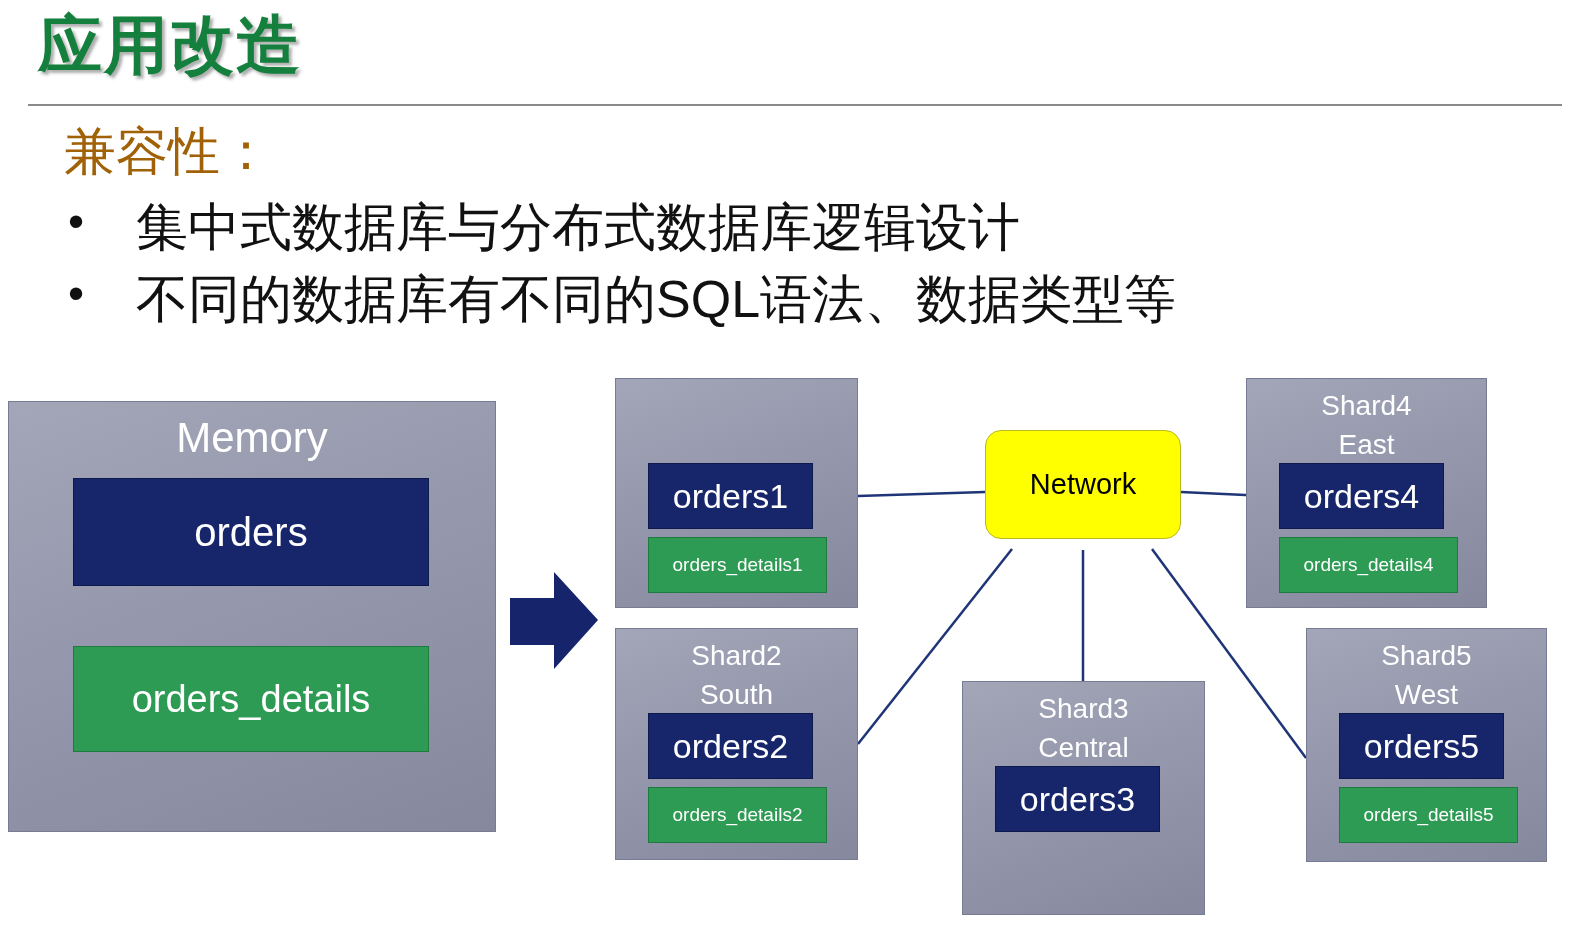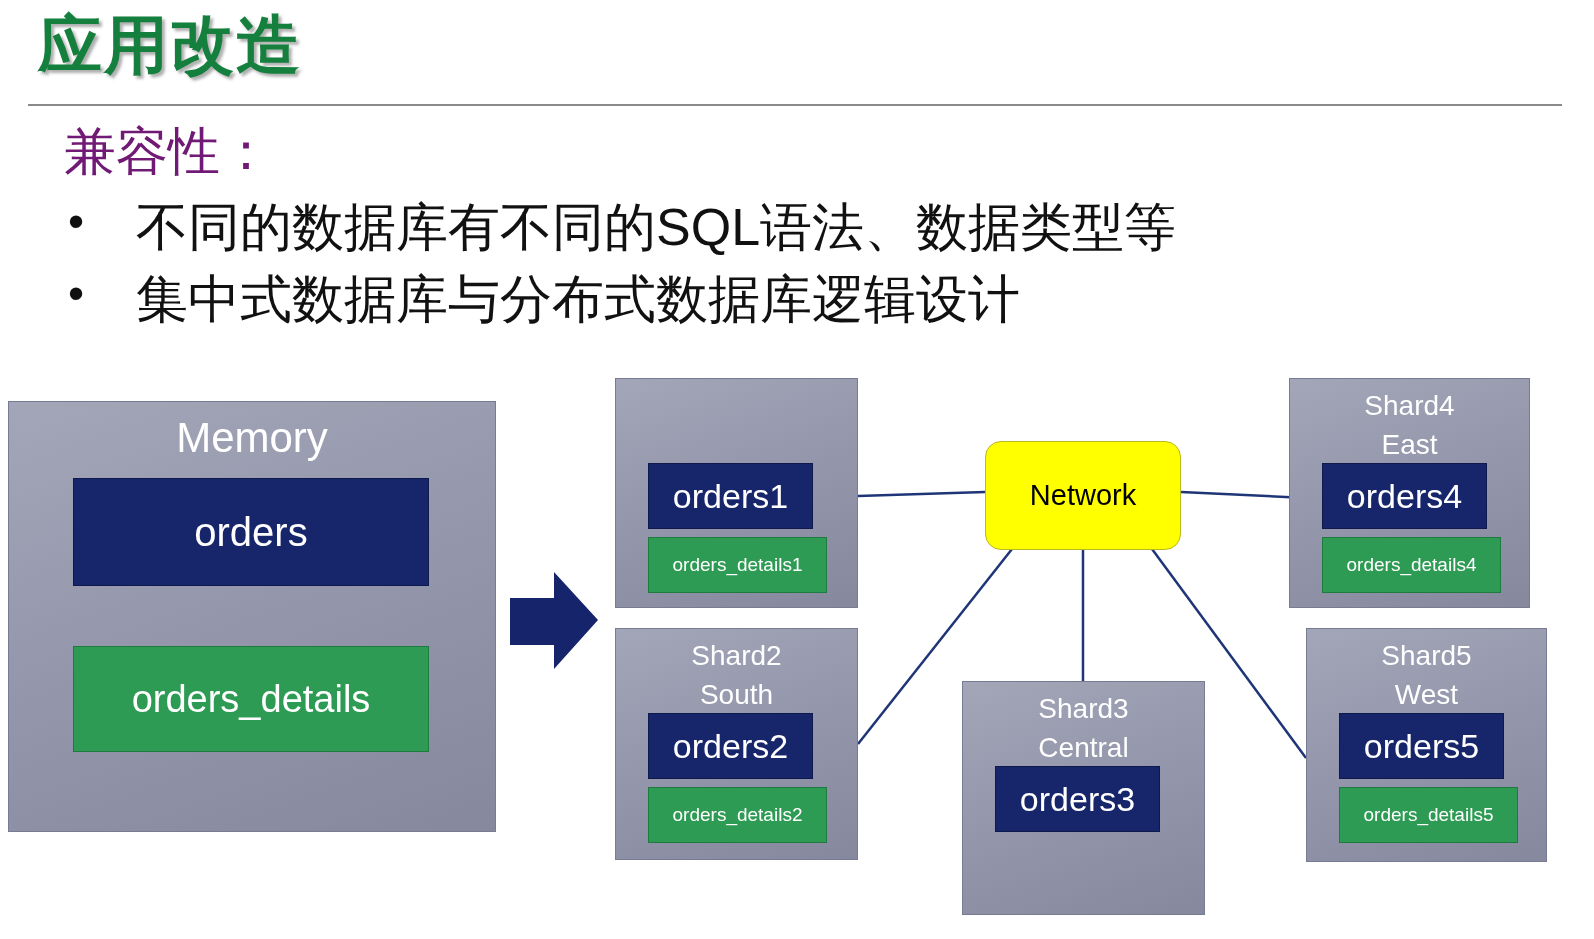--- a/index.html
+++ b/index.html
@@ -17,21 +17,21 @@
     color:#15803d;
     text-shadow:3px 3px 3px rgba(110,110,110,0.55);
     margin:0;letter-spacing:2px;
   }
   .title-rule{
     position:absolute;left:28px;top:104px;width:1534px;height:0;
     border-top:2px solid #8a8a8a;
   }
   .compat-heading{
     position:absolute;left:64px;top:120px;
-    font-size:52px;color:#701a75;line-height:1.2;
+    font-size:52px;color:#a16207;line-height:1.2;
   }
   .bullet-list{
     position:absolute;left:64px;top:192px;margin:0;padding:0;
     list-style:none;
   }
   .bullet-list li{
     position:relative;
     font-size:52px;color:#111;line-height:1.38;
     padding-left:72px;white-space:nowrap;
   }
@@ -69,21 +69,21 @@
   .shard{position:absolute;}
   .shard-title{
     position:absolute;top:8px;left:0;width:100%;
     text-align:center;color:#fff;font-size:28px;line-height:1.38;
   }
   .shard-orders{left:32px;top:84px;width:165px;height:66px;font-size:34px;}
   .shard-details{left:32px;top:158px;width:179px;height:56px;font-size:19px;}
   
   .network{
     position:absolute;z-index:2;
-    left:985px;top:441px;width:196px;height:109px;
+    left:985px;top:430px;width:196px;height:109px;
     background:#ffff00;border:1.5px solid #b9b921;border-radius:16px;
     display:flex;align-items:center;justify-content:center;
     color:#000;font-size:29px;box-sizing:border-box;
   }
   
   .page-number{
     position:absolute;left:1498px;top:840px;
     font-size:20px;color:#c2410c;
   }
 </style>
@@ -91,22 +91,22 @@
 <body>
 
 <div class="slide">
 
   <h1 class="slide-title">应用改造</h1>
   <div class="title-rule"></div>
 
   <div class="compat-heading">兼容性：</div>
 
   <ul class="bullet-list">
+    <li>集中式数据库与分布式数据库逻辑设计</li>
     <li>不同的数据库有不同的SQL语法、数据类型等</li>
-    <li>集中式数据库与分布式数据库逻辑设计</li>
   </ul>
 
   <svg class="connector-layer" width="1594" height="939" viewBox="0 0 1594 939">
 
     <polygon points="510,598 554,598 554,572 598,620 554,669 554,645 510,645" fill="#15246b"></polygon>
 
     <line x1="858" y1="496" x2="985" y2="492" stroke="#1f3577" stroke-width="2.5"></line>
 
     <line x1="1181" y1="492" x2="1306" y2="498" stroke="#1f3577" stroke-width="2.5"></line>
 
@@ -138,21 +138,21 @@
   </div>
 
   <div class="gray-box shard" style="left:962px;top:681px;width:243px;height:234px;">
     <div class="shard-title">
       <div>Shard3</div>
       <div>Central</div>
     </div>
     <div class="tbl navy shard-orders">orders3</div>
   </div>
 
-  <div class="gray-box shard" style="left:1289px;top:378px;width:241px;height:230px;">
+  <div class="gray-box shard" style="left:1246px;top:378px;width:241px;height:230px;">
     <div class="shard-title">
       <div>Shard4</div>
       <div>East</div>
     </div>
     <div class="tbl navy shard-orders">orders4</div>
     <div class="tbl green shard-details">orders_details4</div>
   </div>
 
   <div class="gray-box shard" style="left:1306px;top:628px;width:241px;height:234px;">
     <div class="shard-title">

